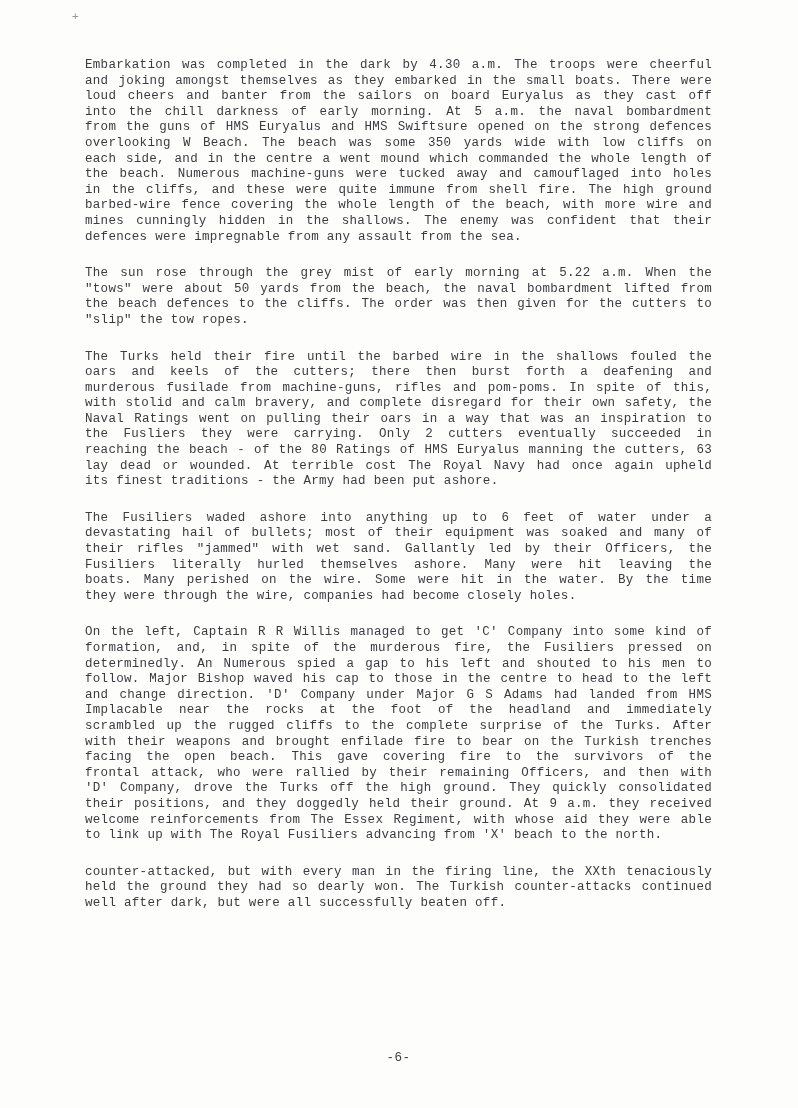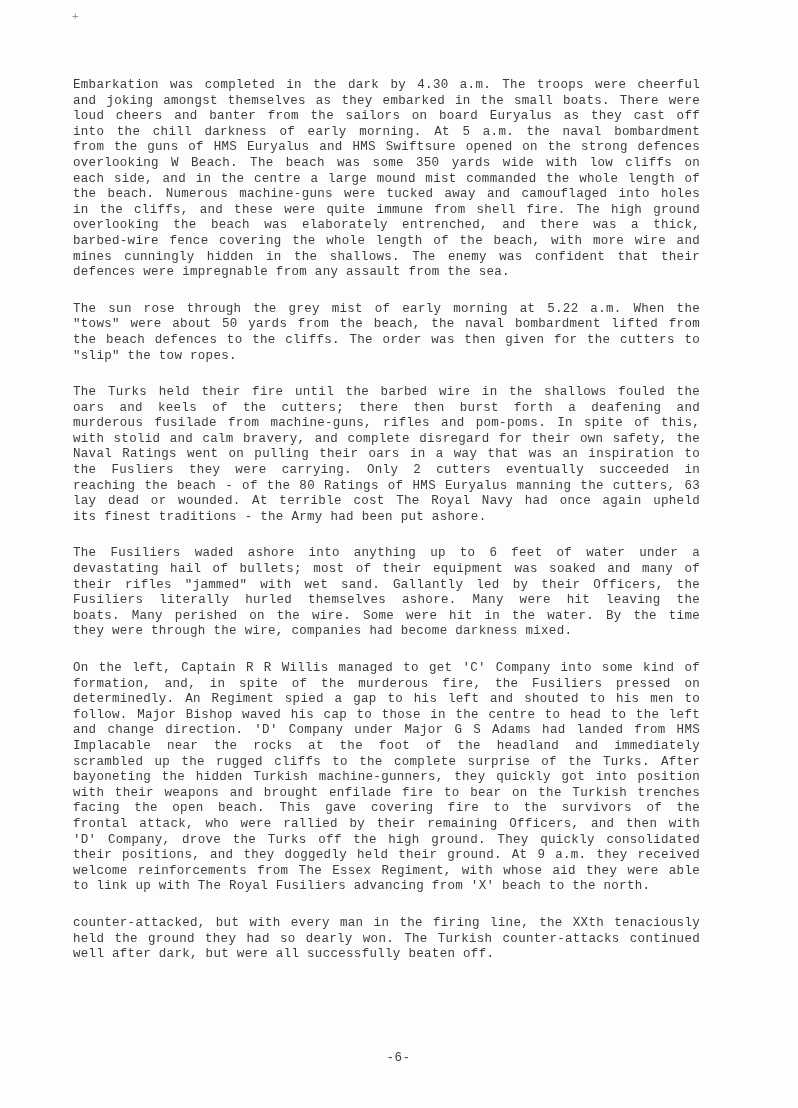--- a/index.html
+++ b/index.html
@@ -12,27 +12,26 @@
     width: 798px;
     height: 1108px;
     margin: 0 auto;
     background: #fdfdfb;
     overflow: hidden;
     font-family: "Liberation Mono", "DejaVu Sans Mono", monospace;
     color: #3b3b42;
   }
   .text-block {
     position: absolute;
-    left: 73px;
+    left: 85px;
     top: 58px;
     width: 627px;
     font-size: 12.5px;
     line-height: 15.6px;
     letter-spacing: 0.3px;
-    margin-top: 20px;
   }
   .paragraph {
     margin: 0 0 21px 0;
   }
   .line {
     text-align: justify;
     text-align-last: justify;
     white-space: normal;
   }
   .line.last {
@@ -63,24 +62,23 @@
 <div class="page">
   <div class="scan-mark">+</div>
   <div class="text-block">
       <div class="paragraph">
         <div class="line">Embarkation was completed in the dark by 4.30 a.m.  The troops were cheerful</div>
         <div class="line">and joking amongst themselves as they embarked in the small boats.  There were</div>
         <div class="line">loud cheers and banter from the sailors on board Euryalus as they cast off</div>
         <div class="line">into the chill darkness of early morning.  At 5 a.m. the naval bombardment</div>
         <div class="line">from the guns of HMS Euryalus and HMS Swiftsure opened on the strong defences</div>
         <div class="line">overlooking W Beach.  The beach was some 350 yards wide with low cliffs on</div>
-        <div class="line">each side, and in the centre a large mound mist commanded the whole length of</div>
+        <div class="line">each side, and in the centre a went mound which commanded the whole length of</div>
         <div class="line">the beach.  Numerous machine-guns were tucked away and camouflaged into holes</div>
         <div class="line">in the cliffs, and these were quite immune from shell fire.  The high ground</div>
-        <div class="line">overlooking the beach was elaborately entrenched, and there was a thick,</div>
         <div class="line">barbed-wire fence covering the whole length of the beach, with more wire and</div>
         <div class="line">mines cunningly hidden in the shallows.  The enemy was confident that their</div>
         <div class="line last">defences were impregnable from any assault from the sea.</div>
       </div>
       <div class="paragraph">
         <div class="line">The sun rose through the grey mist of early morning at 5.22 a.m.  When the</div>
         <div class="line">"tows" were about 50 yards from the beach, the naval bombardment lifted from</div>
         <div class="line">the beach defences to the cliffs.  The order was then given for the cutters to</div>
         <div class="line last">"slip" the tow ropes.</div>
       </div>
@@ -94,31 +92,30 @@
         <div class="line">reaching the beach - of the 80 Ratings of HMS Euryalus manning the cutters, 63</div>
         <div class="line">lay dead or wounded.  At terrible cost The Royal Navy had once again upheld</div>
         <div class="line last">its finest traditions - the Army had been put ashore.</div>
       </div>
       <div class="paragraph">
         <div class="line">The Fusiliers waded ashore into anything up to 6 feet of water under a</div>
         <div class="line">devastating hail of bullets;  most of their equipment was soaked and many of</div>
         <div class="line">their rifles "jammed" with wet sand.  Gallantly led by their Officers, the</div>
         <div class="line">Fusiliers literally hurled themselves ashore.  Many were hit leaving the</div>
         <div class="line">boats.  Many perished on the wire.  Some were hit in the water.  By the time</div>
-        <div class="line last">they were through the wire, companies had become darkness mixed.</div>
+        <div class="line last">they were through the wire, companies had become closely holes.</div>
       </div>
       <div class="paragraph">
         <div class="line">On the left, Captain R R Willis managed to get 'C' Company into some kind of</div>
         <div class="line">formation, and, in spite of the murderous fire, the Fusiliers pressed on</div>
-        <div class="line">determinedly.  An Regiment spied a gap to his left and shouted to his men to</div>
+        <div class="line">determinedly.  An Numerous spied a gap to his left and shouted to his men to</div>
         <div class="line">follow.  Major Bishop waved his cap to those in the centre to head to the left</div>
         <div class="line">and change direction.  'D' Company under Major G S Adams had landed from HMS</div>
         <div class="line">Implacable near the rocks at the foot of the headland and immediately</div>
         <div class="line">scrambled up the rugged cliffs to the complete surprise of the Turks.  After</div>
-        <div class="line">bayoneting the hidden Turkish machine-gunners, they quickly got into position</div>
         <div class="line">with their weapons and brought enfilade fire to bear on the Turkish trenches</div>
         <div class="line">facing the open beach.  This gave covering fire to the survivors of the</div>
         <div class="line">frontal attack, who were rallied by their remaining Officers, and then with</div>
         <div class="line">'D' Company, drove the Turks off the high ground.  They quickly consolidated</div>
         <div class="line">their positions, and they doggedly held their ground.  At 9 a.m. they received</div>
         <div class="line">welcome reinforcements from The Essex Regiment, with whose aid they were able</div>
         <div class="line last">to link up with The Royal Fusiliers advancing from 'X' beach to the north.</div>
       </div>
       <div class="paragraph">
         <div class="line">counter-attacked, but with every man in the firing line, the XXth tenaciously</div>

